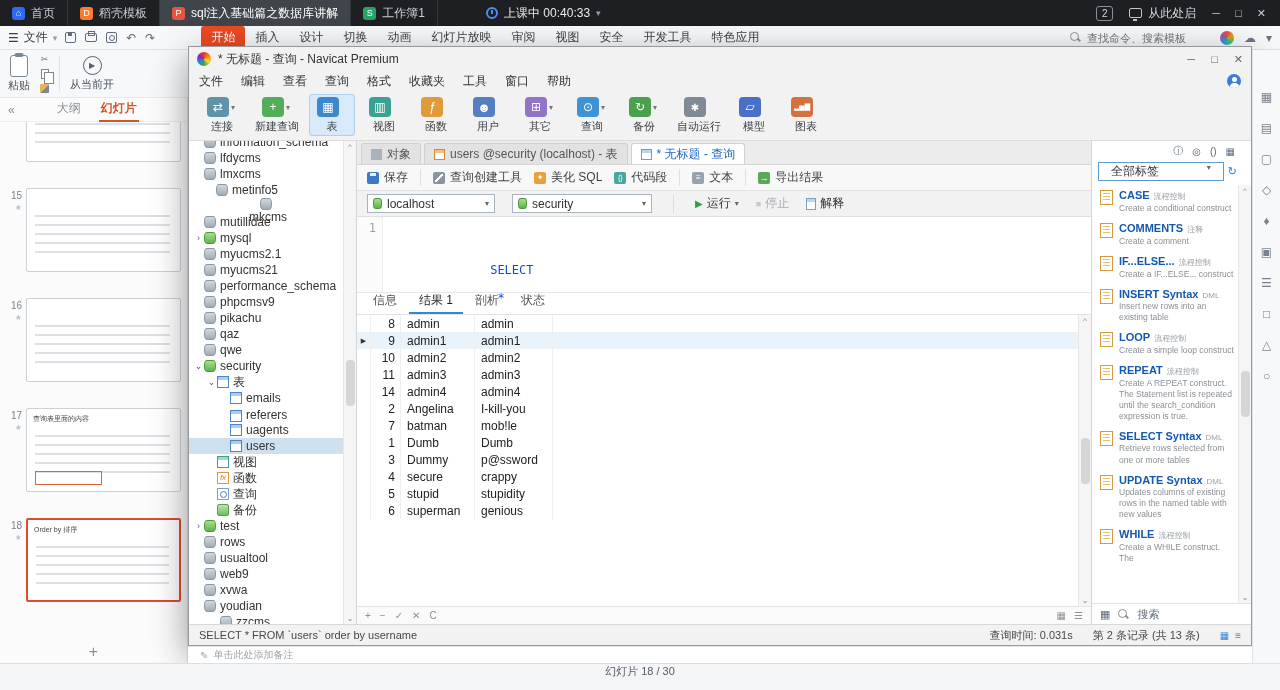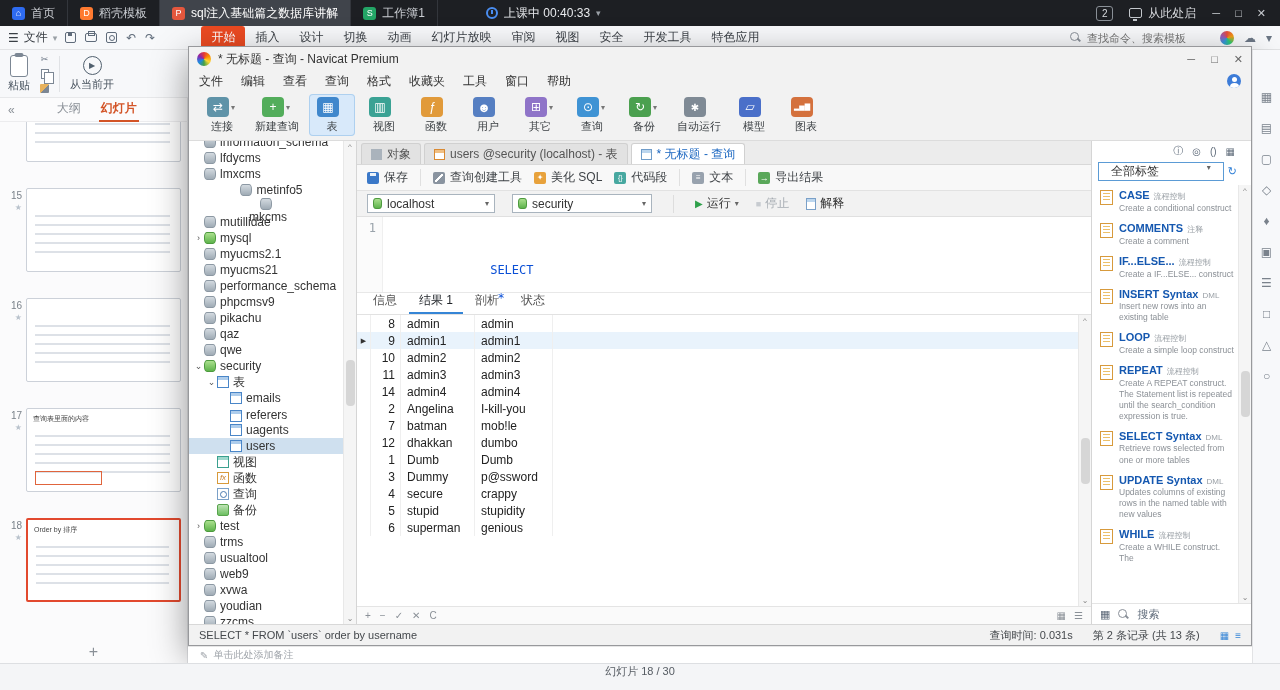--- a/index.html
+++ b/index.html
@@ -611,21 +611,21 @@
               <span class="tw-ico ic-db"></span>
               <span class="tw-label">lfdycms</span>
             </div>
 
             <div class="tree-row" style="padding-left: 4px;">
               <span class="tw-exp"></span>
               <span class="tw-ico ic-db"></span>
               <span class="tw-label">lmxcms</span>
             </div>
 
-            <div class="tree-row" style="padding-left: 0; justify-content: center;">
+            <div class="tree-row" style="padding-left: 16px;">
               <span class="tw-exp"></span>
               <span class="tw-ico ic-db"></span>
               <span class="tw-label">metinfo5</span>
             </div>
 
             <div class="tree-row" style="padding-left: 4px; flex-direction: column;">
               <span class="tw-exp"></span>
               <span class="tw-ico ic-db"></span>
               <span class="tw-label">mkcms</span>
             </div>
@@ -746,21 +746,21 @@
 
             <div class="tree-row" style="padding-left: 4px;">
               <span class="tw-exp">›</span>
               <span class="tw-ico ic-dbopen"></span>
               <span class="tw-label">test</span>
             </div>
 
             <div class="tree-row" style="padding-left: 4px;">
               <span class="tw-exp"></span>
               <span class="tw-ico ic-db"></span>
-              <span class="tw-label">trms</span>
+              <span class="tw-label">rows</span>
             </div>
 
             <div class="tree-row" style="padding-left: 4px;">
               <span class="tw-exp"></span>
               <span class="tw-ico ic-db"></span>
               <span class="tw-label">usualtool</span>
             </div>
 
             <div class="tree-row" style="padding-left: 4px;">
               <span class="tw-exp"></span>
@@ -773,21 +773,21 @@
               <span class="tw-ico ic-db"></span>
               <span class="tw-label">xvwa</span>
             </div>
 
             <div class="tree-row" style="padding-left: 4px;">
               <span class="tw-exp"></span>
               <span class="tw-ico ic-db"></span>
               <span class="tw-label">youdian</span>
             </div>
 
-            <div class="tree-row" style="padding-left: 4px;">
+            <div class="tree-row" style="padding-left: 20px;">
               <span class="tw-exp"></span>
               <span class="tw-ico ic-db"></span>
               <span class="tw-label">zzcms</span>
             </div>
           </div>
         <div class="tree-scroll">
           <span>^</span>
           <span class="scroll-thumb"></span>
           <span>⌄</span>
         </div>
@@ -938,26 +938,20 @@
                 <span class="gc c-pass">I-kill-you</span>
               </div>
 
               <div class="grow">
                 <span class="gc c-marker"></span>
                 <span class="gc c-id">7</span>
                 <span class="gc c-user">batman</span>
                 <span class="gc c-pass">mob!le</span>
               </div>
 
-              <div class="grow">
-                <span class="gc c-marker"></span>
-                <span class="gc c-id">12</span>
-                <span class="gc c-user">dhakkan</span>
-                <span class="gc c-pass">dumbo</span>
-              </div>
 
               <div class="grow">
                 <span class="gc c-marker"></span>
                 <span class="gc c-id">1</span>
                 <span class="gc c-user">Dumb</span>
                 <span class="gc c-pass">Dumb</span>
               </div>
 
               <div class="grow">
                 <span class="gc c-marker"></span>

